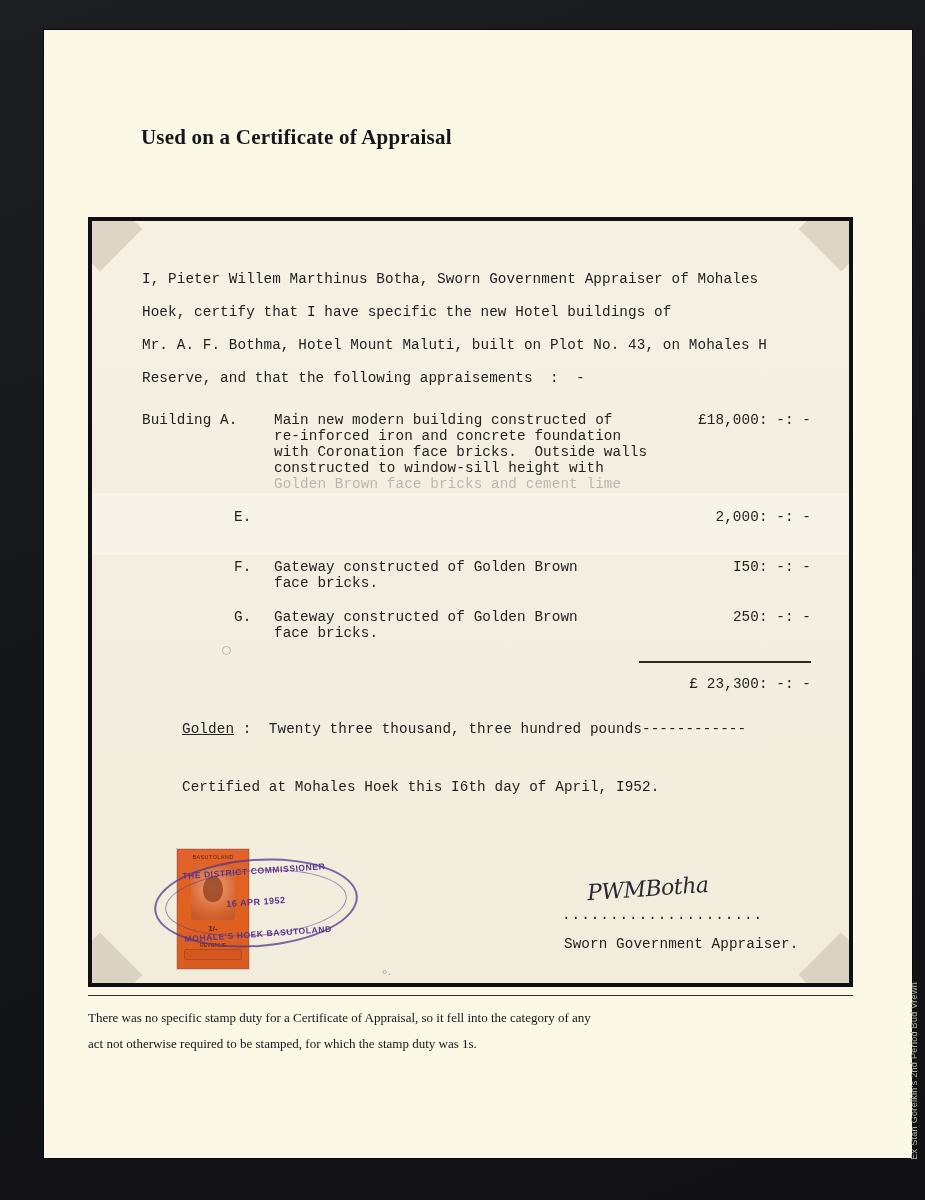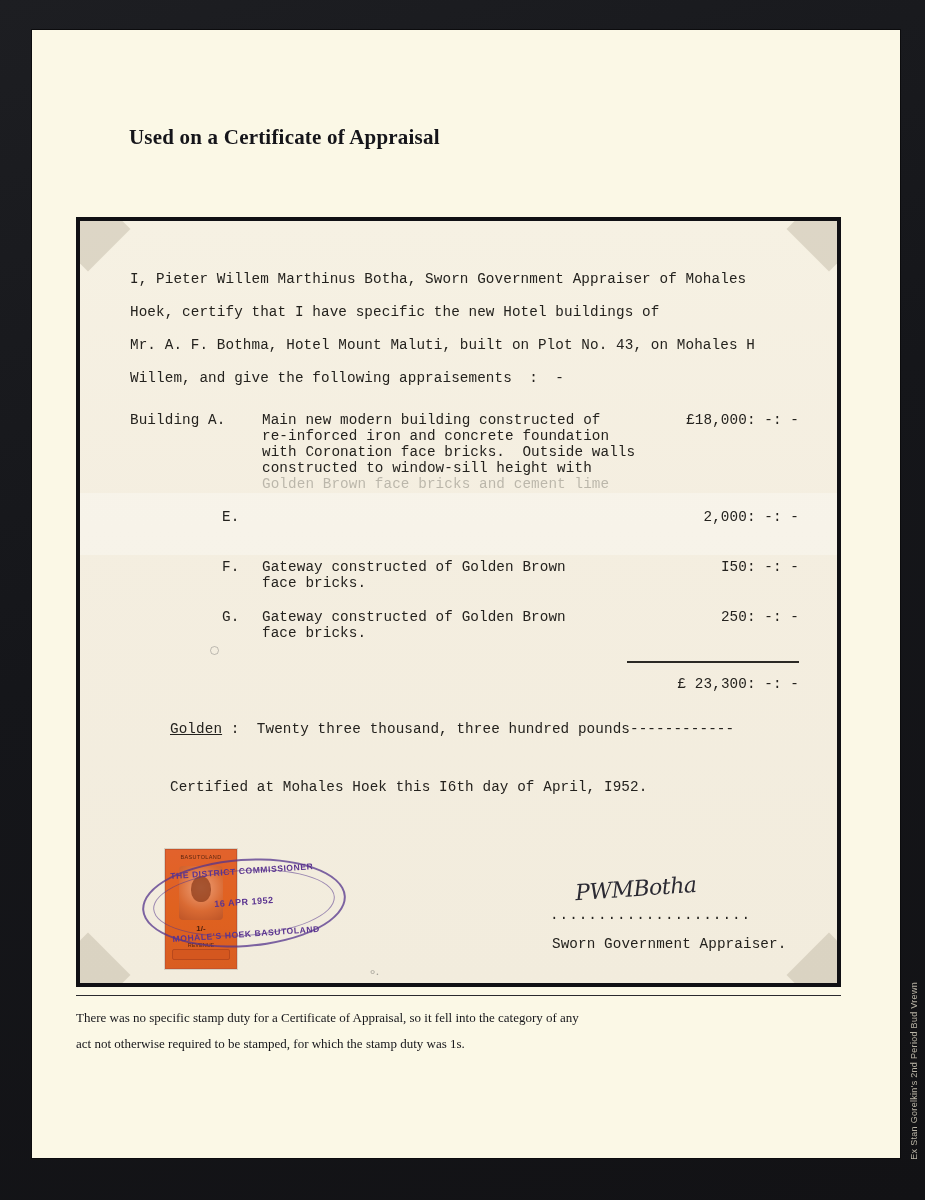--- a/index.html
+++ b/index.html
@@ -22,21 +22,21 @@
   
   .mount {
     position: absolute;
     left: 0; top: 0;
     width: 925px; height: 1200px;
     background: linear-gradient(160deg, #1d1e22 0%, #15161a 45%, #121215 100%);
   }
   
   .album-page {
     position: absolute;
-    left: 32px;
+    left: 44px;
     top: 30px;
     width: 868px;
     height: 1128px;
     background: #fbf8e6;
     box-shadow: 0 0 0 1px #0c0c0e;
   }
   .album-inner {
     position: absolute;
     left: 0; top: 0;
     width: 100%; height: 100%;
@@ -393,21 +393,21 @@
           <div class="corner tl"></div>
           <div class="corner tr"></div>
           <div class="corner bl"></div>
           <div class="corner br"></div>
 
           <div class="paper-band"></div>
 
           <div class="typed body-line l1">I, Pieter Willem Marthinus Botha, Sworn Government Appraiser of Mohales</div>
           <div class="typed body-line l2">Hoek, certify that I have specific the new Hotel buildings of</div>
           <div class="typed body-line l3">Mr. A. F. Bothma, Hotel Mount Maluti, built on Plot No. 43, on Mohales H</div>
-          <div class="typed body-line l4">Willem, and give the following appraisements  :  -</div>
+          <div class="typed body-line l4">Reserve, and that the following appraisements  :  -</div>
 
           <div class="typed row-label rowA-label">Building A.</div>
           <div class="typed row-desc rowA-desc">Main new modern building constructed of
 re-inforced iron and concrete foundation
 with Coronation face bricks.  Outside walls
 constructed to window-sill height with</div>
           <div class="typed row-amount rowA-amt">£18,000: -: -</div>
           <div class="typed rowA-fade">Golden Brown face bricks and cement lime</div>
 
           <div class="typed row-label indent rowE-label">E.</div>

